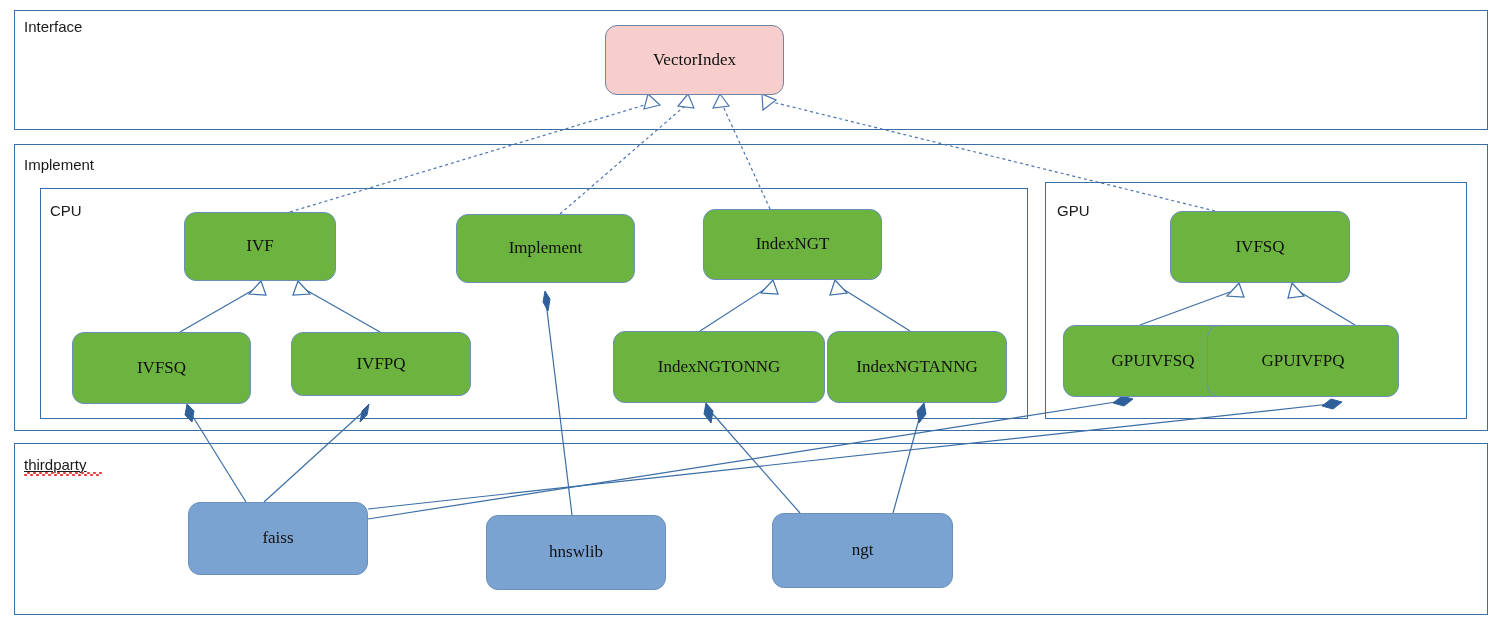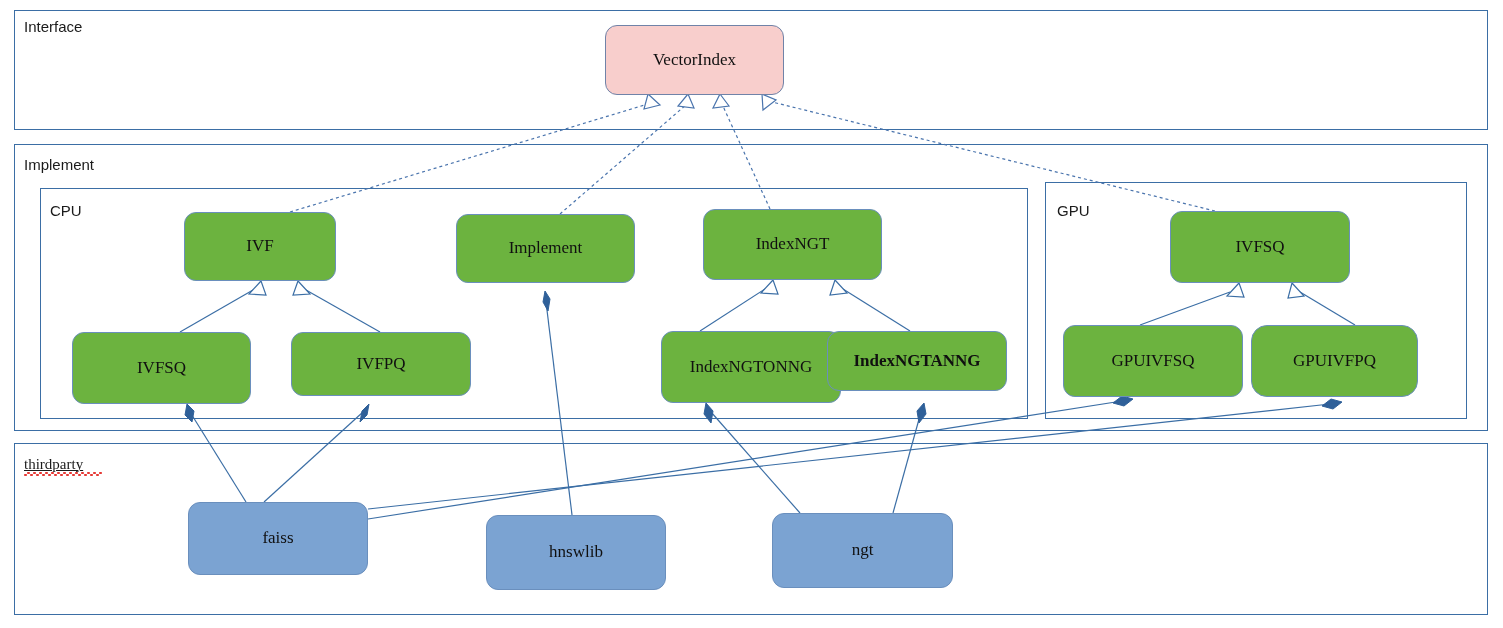--- a/index.html
+++ b/index.html
@@ -27,21 +27,20 @@
     font-family: "Liberation Sans", sans-serif;
     font-size: 15px;
     color: #1a1a1a;
     white-space: nowrap;
     line-height: 1;
   }
   .frame-label.misspelled {
     text-decoration: underline;
     text-decoration-color: #1a1a1a;
     text-decoration-thickness: 1px;
-    font-family: Liberation Serif, serif;
   }
   .squiggle {
     position: absolute;
     height: 4px;
     background-image:
       radial-gradient(circle at 1.5px 3px, #e53935 1.1px, transparent 1.2px),
       radial-gradient(circle at 4.5px 1px, #e53935 1.1px, transparent 1.2px);
     background-size: 6px 4px;
     background-repeat: repeat-x;
   }
@@ -197,33 +196,33 @@
   </div>
 
   <div class="node impl" style="left:72px; top:332px; width:179px; height:72px;justify-content:center;">
     <span>IVFSQ</span>
   </div>
 
   <div class="node impl" style="left:291px; top:332px; width:180px; height:64px;">
     <span>IVFPQ</span>
   </div>
 
-  <div class="node impl" style="left:613px; top:331px; width:180px; height:72px;margin-left:48px;">
+  <div class="node impl" style="left:613px; top:331px; width:212px; height:72px;">
     <span>IndexNGTONNG</span>
   </div>
 
-  <div class="node impl" style="left:827px; top:331px; width:180px; height:60px;font-weight:bold;">
+  <div class="node impl" style="left:827px; top:331px; width:180px; height:72px;">
     <span>IndexNGTANNG</span>
   </div>
 
   <div class="node impl" style="left:1063px; top:325px; width:180px; height:72px;">
     <span>GPUIVFSQ</span>
   </div>
 
-  <div class="node impl" style="left:1251px; top:325px; width:167px; height:72px;border-radius:16px;">
+  <div class="node impl" style="left:1207px; top:325px; width:192px; height:72px;">
     <span>GPUIVFPQ</span>
   </div>
 
   <div class="node thirdp" style="left:188px; top:502px; width:180px; height:73px;">
     <span>faiss</span>
   </div>
 
   <div class="node thirdp" style="left:486px; top:515px; width:180px; height:75px;">
     <span>hnswlib</span>
   </div>

